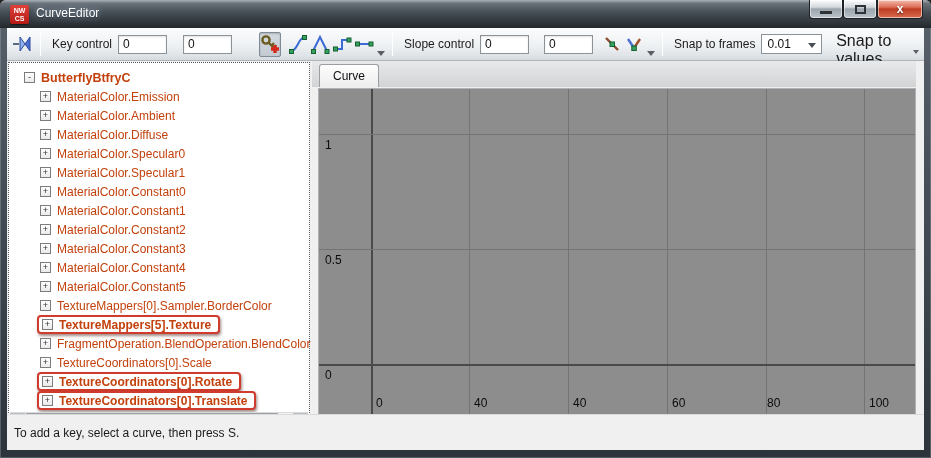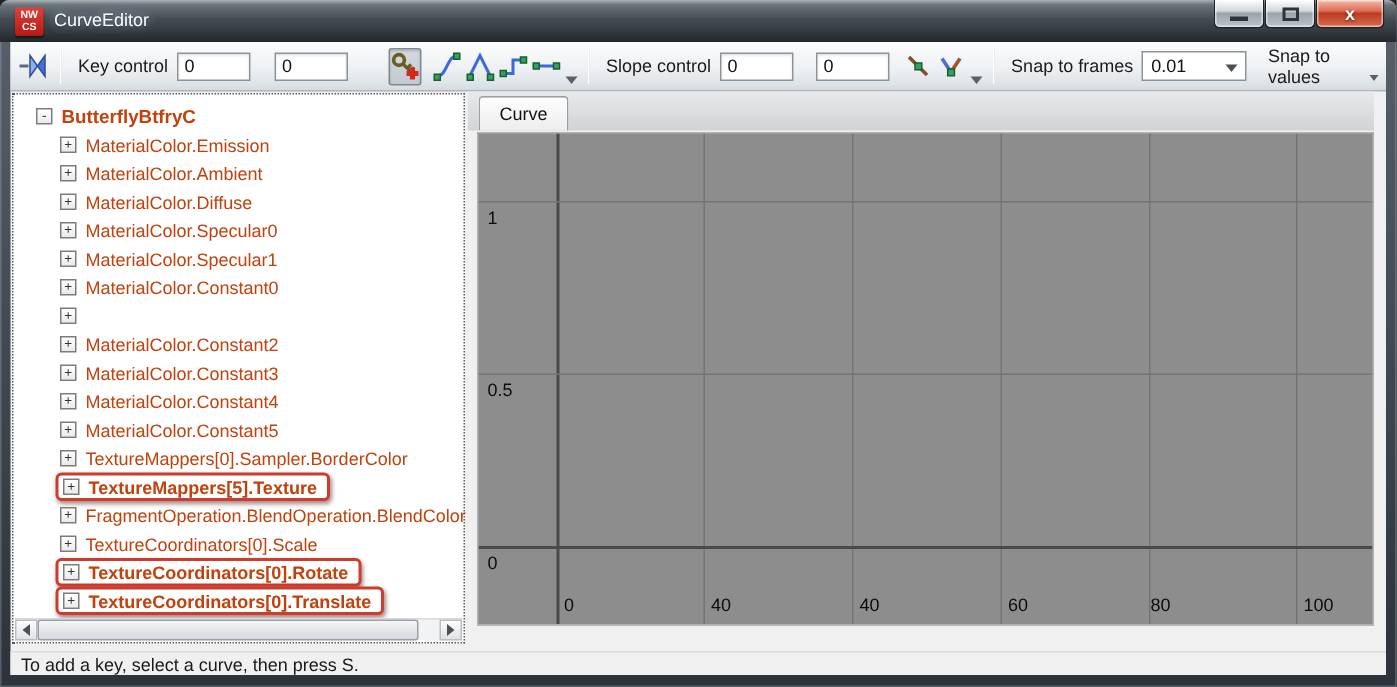--- a/index.html
+++ b/index.html
@@ -51,22 +51,22 @@
     box-shadow:inset 0 1px 2px rgba(0,0,0,.2); }
   .tb-overflow { width:0; height:0; border-left:4px solid transparent;
     border-right:4px solid transparent; border-top:5px solid #5a6066;
     align-self:flex-end; margin:0 2px 4px 2px; }
   .combo { width:84px; height:20px; border:1px solid #8b9298; background:#fff;
     display:flex; align-items:center; font-size:12px; color:#111; position:relative;
     padding-left:5px; }
   .combo .arrow { position:absolute; right:5px; top:8px; width:0; height:0;
     border-left:4px solid transparent; border-right:4px solid transparent;
     border-top:5px solid #4a5056; }
-  .dropbutton { position:relative; height:25px; display:flex; align-items:center;
-    padding:0 10px 0 8px; font-size:12px; color:#1a1a1a; }
+  .dropbutton { position:relative; height:25px; display:flex; 
+    padding:0 10px 0 8px; font-size:16px; color:#1a1a1a; }
   .dropbutton .arrow { position:absolute; right:1px; bottom:3px; width:0; height:0;
     border-left:3.5px solid transparent; border-right:3.5px solid transparent;
     border-top:4px solid #5a6066; }
 
   
   .main { position:absolute; top:33px; left:0; right:0; bottom:20px; }
 
   .tree-panel { position:absolute; left:1px; top:1px; width:302px; bottom:1px;
     background:#fff; border:1px dotted #55595e; }
   .tree-rows { position:absolute; top:5px; left:0; right:0; }
@@ -104,21 +104,21 @@
 
   .plot { position:absolute; left:6px; top:27px; width:598px; height:329px;
     background:#8d8d8d; border:1px solid #aeb2b6; overflow:hidden; }
   .vline { position:absolute; top:0; bottom:0; width:1px; background:#747474; }
   .vline.axis { width:2px; background:#4a4a4a; }
   .hline { position:absolute; left:0; right:0; height:1px; background:#747474; }
   .hline.axis { height:2px; background:#4a4a4a; }
   .ylab { position:absolute; left:6px; font-size:12px; color:#0c0c0c; }
   .xlab { position:absolute; bottom:6px; font-size:12px; color:#0c0c0c; }
 
-  .statusbar { position:absolute; bottom:0; left:0; right:0; height:16px;
+  .statusbar { position:absolute; bottom:0; left:0; right:0; height:36px;
     background:#f0f0f0; border-top:1px solid #dadada; display:flex; align-items:center;
     padding-left:7px; font-size:12px; color:#1a1a1a; }
 
   svg { display:block; }
 </style>
 </head>
 <body>
 
 <div class="window">
 
@@ -263,20 +263,21 @@
             </div>
             <div class="tree-row">
               <span class="row-inner">
                 <span class="expander">+</span>
                 <span class="tree-label">MaterialColor.Constant0</span>
               </span>
             </div>
             <div class="tree-row">
               <span class="row-inner">
                 <span class="expander">+</span>
+                <span class="tree-label">MaterialColor.Constant1</span>
               </span>
             </div>
             <div class="tree-row">
               <span class="row-inner">
                 <span class="expander">+</span>
                 <span class="tree-label">MaterialColor.Constant2</span>
               </span>
             </div>
             <div class="tree-row">
               <span class="row-inner">

